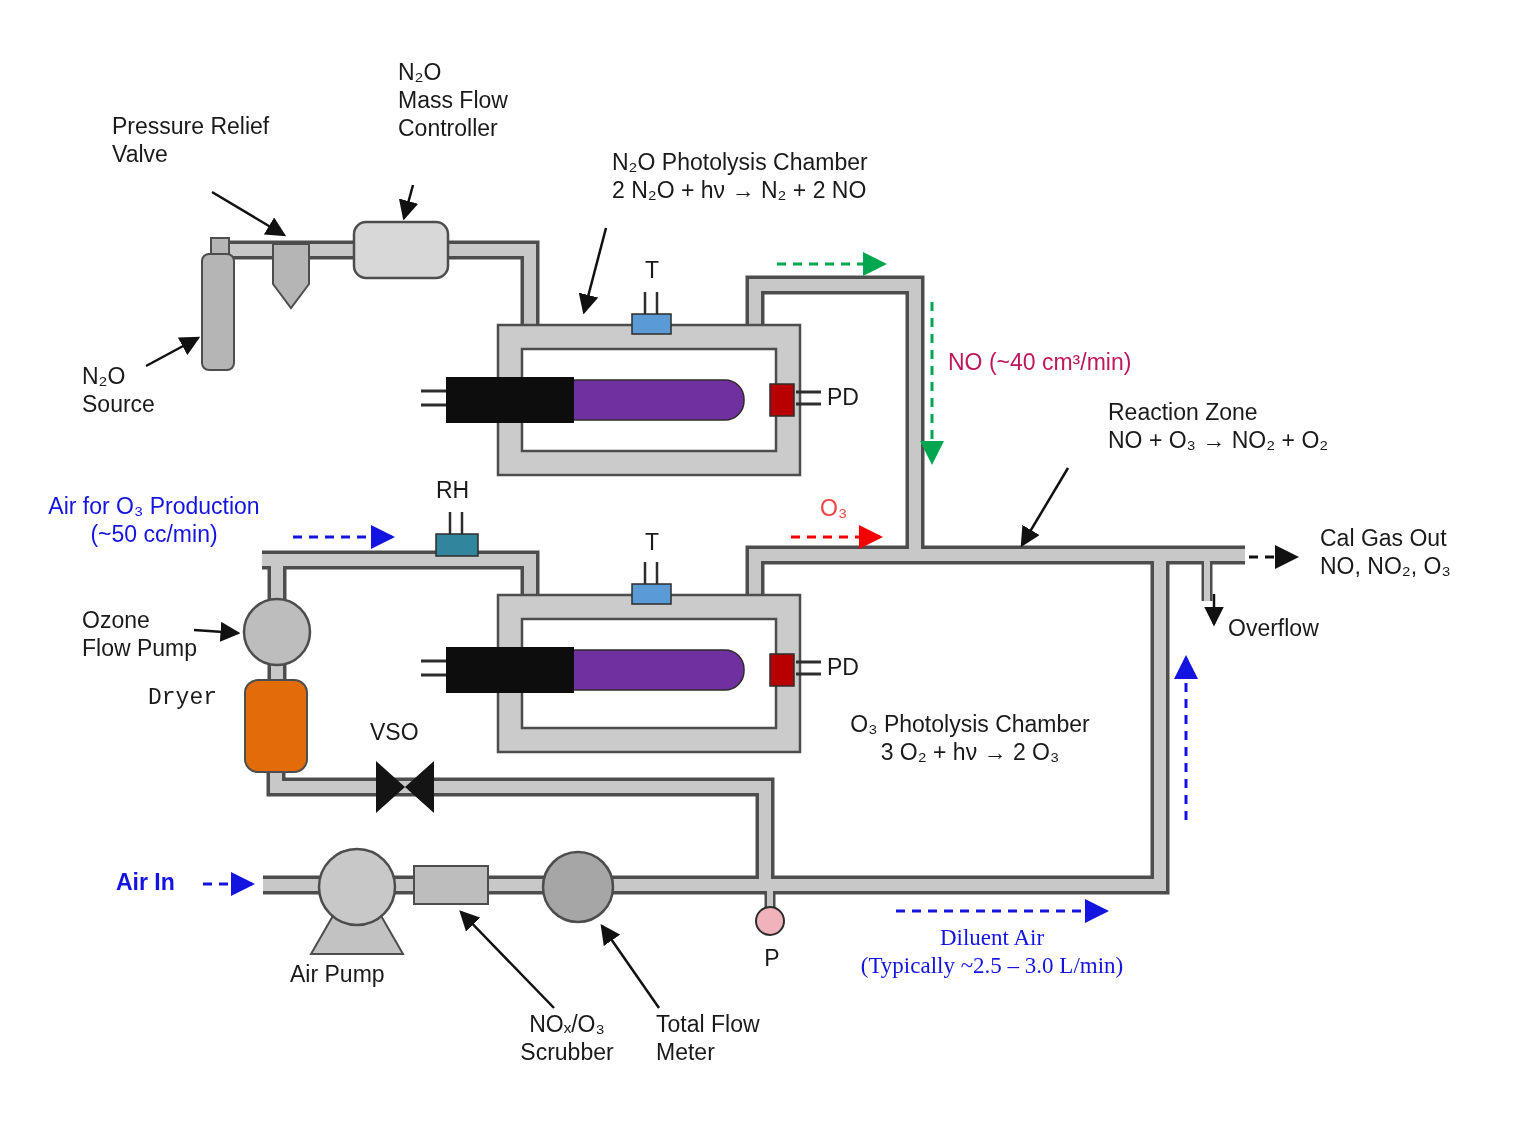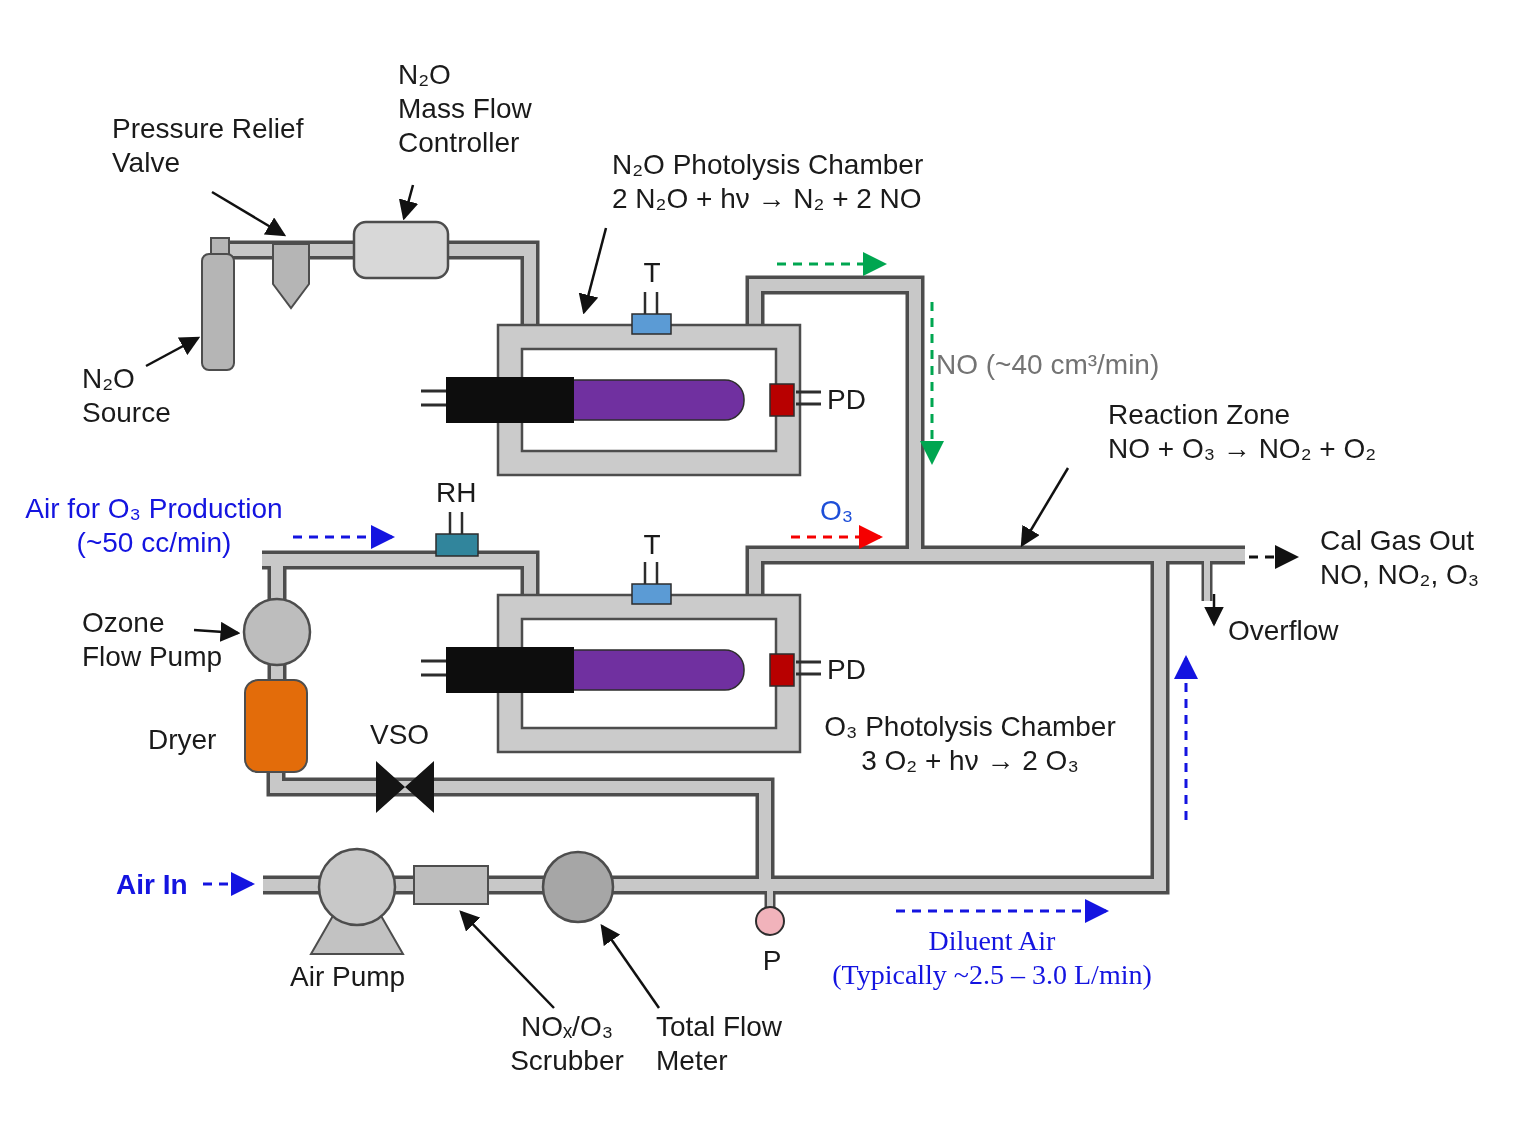--- a/index.html
+++ b/index.html
@@ -2,30 +2,30 @@
 <html><head>
 <meta charset="utf-8">
 <style>
   * { margin:0; padding:0; box-sizing:border-box; }
   html,body { background:#ffffff; }
   body { font-family:"Liberation Sans", sans-serif; }
   .stage { position:relative; width:1517px; height:1125px; background:#ffffff; overflow:hidden; }
   .stage > svg { position:absolute; left:0; top:0; }
   .lbl {
     position:absolute;
-    font-size:28px;
+    font-size:23px;
     line-height:1.22;
     color:#1a1a1a;
     white-space:pre-line;
     z-index:5;
   }
   .lbl.center { text-align:center; }
   .lbl.blue  { color:#1414e0; }
-  .lbl.green { color:#737373; }
-  .lbl.red   { color:#1d4ed8; }
+  .lbl.green { color:#be185d;margin-left:12px; }
+  .lbl.red   { color:#ef4444; }
 </style>
 </head>
 <body>
 
 <div class="stage">
 
 <svg width="1517" height="1125" viewBox="0 0 1517 1125">
   <defs>
     <marker id="mblack" markerWidth="8" markerHeight="8" refX="7" refY="4" orient="auto">
       <path d="M0,0 L8,4 L0,8 Z" fill="#111"></path>
@@ -171,21 +171,21 @@
 NO, NO₂, O₃</div>
 <div class="lbl" style="left:1228px; top:614px; width:160px;">Overflow</div>
 <div class="lbl blue center" style="left:16px; top:492px; width:276px;text-align:center;">Air for O₃ Production
 (~50 cc/min)</div>
 <div class="lbl" style="left:436px; top:476px; width:70px;">RH</div>
 <div class="lbl center" style="left:636px; top:528px; width:32px;">T</div>
 <div class="lbl red" style="left:820px; top:494px; width:60px;">O₃</div>
 <div class="lbl" style="left:827px; top:653px; width:70px;">PD</div>
 <div class="lbl" style="left:82px; top:606px; width:165px;">Ozone
 Flow Pump</div>
-<div class="lbl" style="left:148px; top:723px; width:110px;">Dryer</div>
+<div class="lbl" style="left:148px; top:684px; width:110px;font-family:Liberation Mono, monospace;">Dryer</div>
 <div class="lbl" style="left:370px; top:718px; width:90px;">VSO</div>
 <div class="lbl center" style="left:800px; top:710px; width:340px;">O₃ Photolysis Chamber
 3 O₂ + hν →  2 O₃</div>
 <div class="lbl blue" style="left:116px; top:868px; width:95px;font-weight:bold;">Air In</div>
 <div class="lbl" style="left:290px; top:960px; width:150px;">Air Pump</div>
 <div class="lbl center" style="left:492px; top:1010px; width:150px;">NOₓ/O₃
 Scrubber</div>
 <div class="lbl" style="left:656px; top:1010px; width:170px;">Total Flow
 Meter</div>
 <div class="lbl center" style="left:758px; top:944px; width:28px;">P</div>

